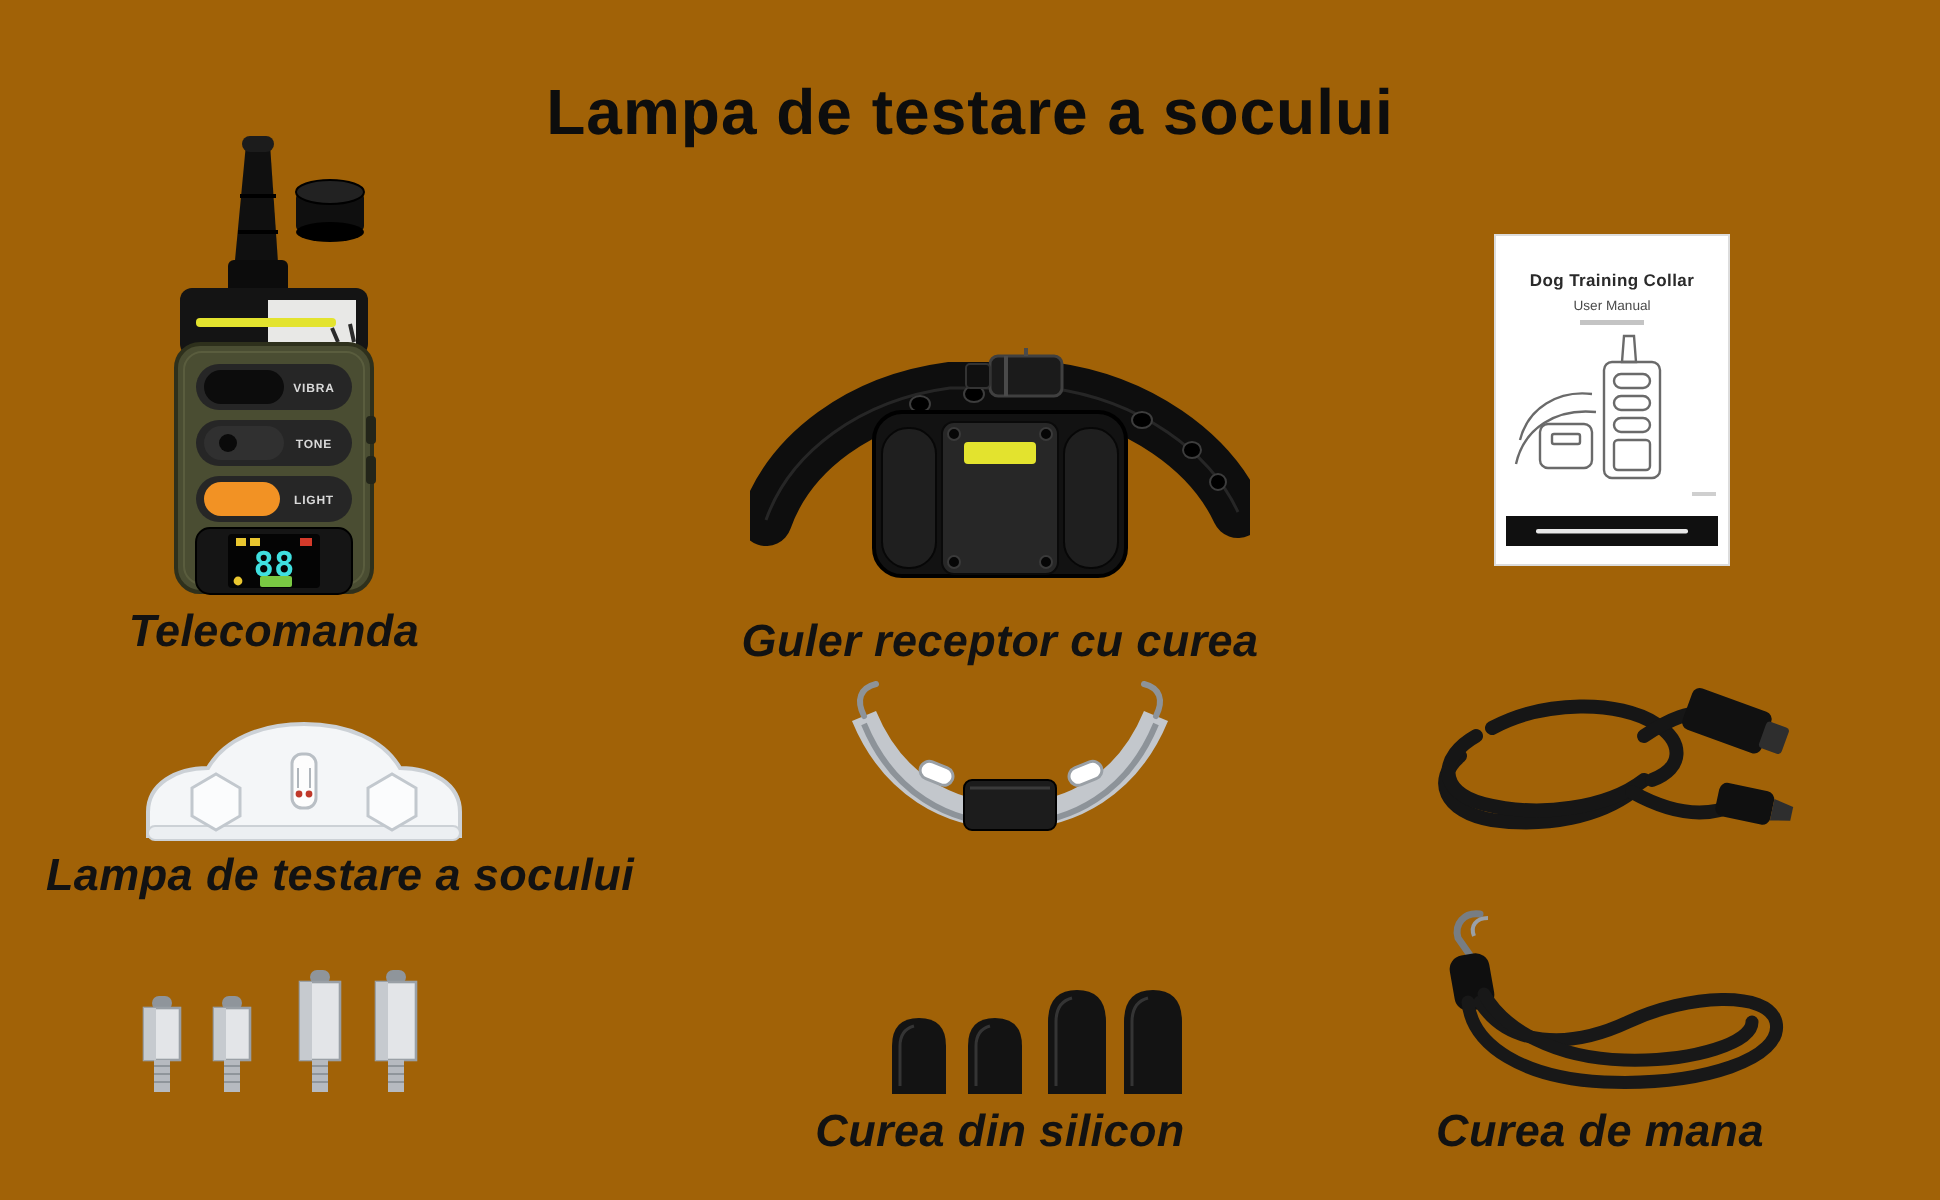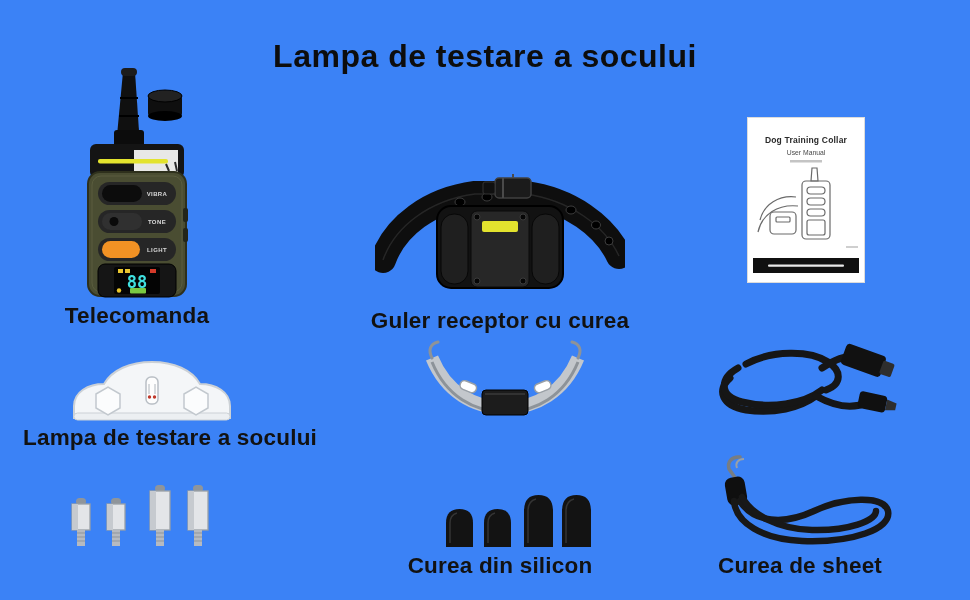--- a/index.html
+++ b/index.html
@@ -1,26 +1,26 @@
 <!DOCTYPE html>
 <html><head>
 <meta charset="utf-8">
 <style>
   html,body{margin:0;padding:0;background:#ffffff;}
   .canvas{
-    position:relative;width:970px;height:600px;background:#3b82f6;overflow:hidden;
+    position:relative;width:970px;height:600px;background:#a16207;overflow:hidden;
     font-family:"Liberation Sans",sans-serif;
   }
   .page-title{
     position:absolute;top:38px;left:0;width:970px;text-align:center;
     font-size:32px;font-weight:700;color:#0d0d0d;letter-spacing:0.5px;
   }
   .item-label{
     position:absolute;text-align:center;font-size:22.5px;font-weight:700;
-    color:#121212;letter-spacing:0.2px;white-space:nowrap;
+    color:#121212;letter-spacing:0.2px;white-space:nowrap;font-style:italic;
   }
   
   .l-r1c1{left:17px;top:303px;width:240px;}
   .l-r1c2{left:350px;top:308px;width:300px;}
   .l-r1c3{left:668px;top:303px;width:280px;}
   .l-r2c1{left:20px;top:425px;width:300px;}
   .l-r2c2{left:355px;top:425px;width:300px;}
   .l-r2c3{left:660px;top:425px;width:300px;}
   .l-r3c1{left:5px;top:553px;width:240px;}
   .l-r3c2{left:350px;top:553px;width:300px;}
@@ -266,15 +266,15 @@
     <g stroke="#181818" stroke-width="6.5" fill="none" stroke-linecap="round">
       <path d="M42,48 C44,70 70,86 110,88 C160,90 200,76 196,58 C192,42 152,44 122,58 C92,72 62,70 48,48"></path>
       <path d="M50,44 C60,62 86,76 120,77 C156,78 184,68 184,58"></path>
     </g>
   </svg>
 
   <div class="item-label l-r1c1">Telecomanda</div>
   <div class="item-label l-r1c2">Guler receptor cu curea</div>
   <div class="item-label l-r2c1">Lampa de testare a socului</div>
   <div class="item-label l-r3c2">Curea din silicon</div>
-  <div class="item-label l-r3c3">Curea de sheet</div>
+  <div class="item-label l-r3c3">Curea de mana</div>
 
 </div>
 
 </body></html>

